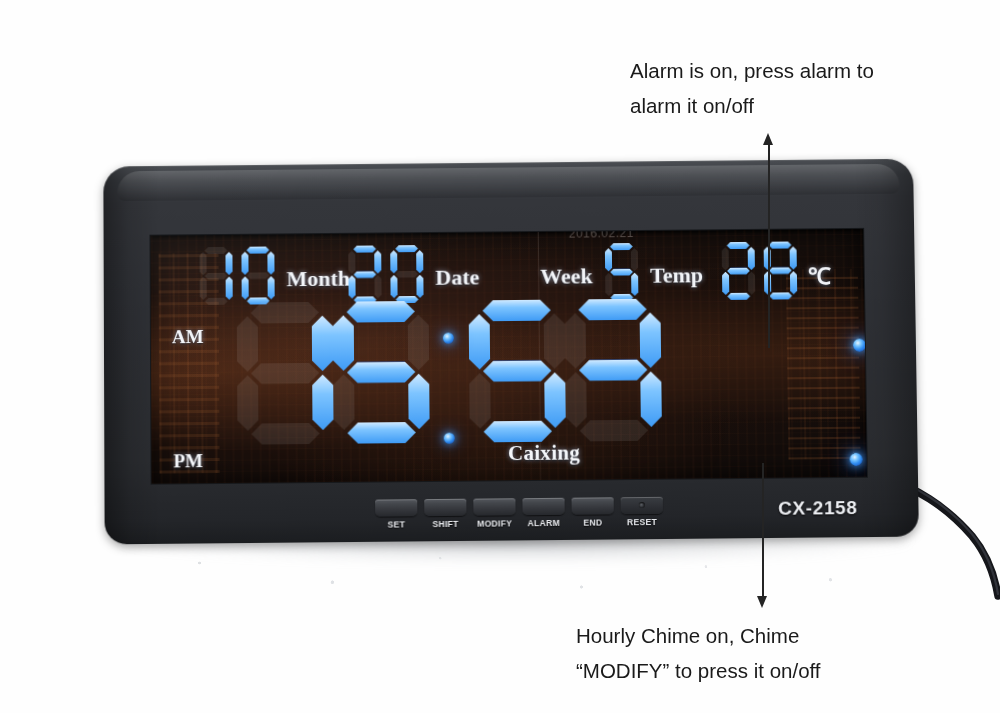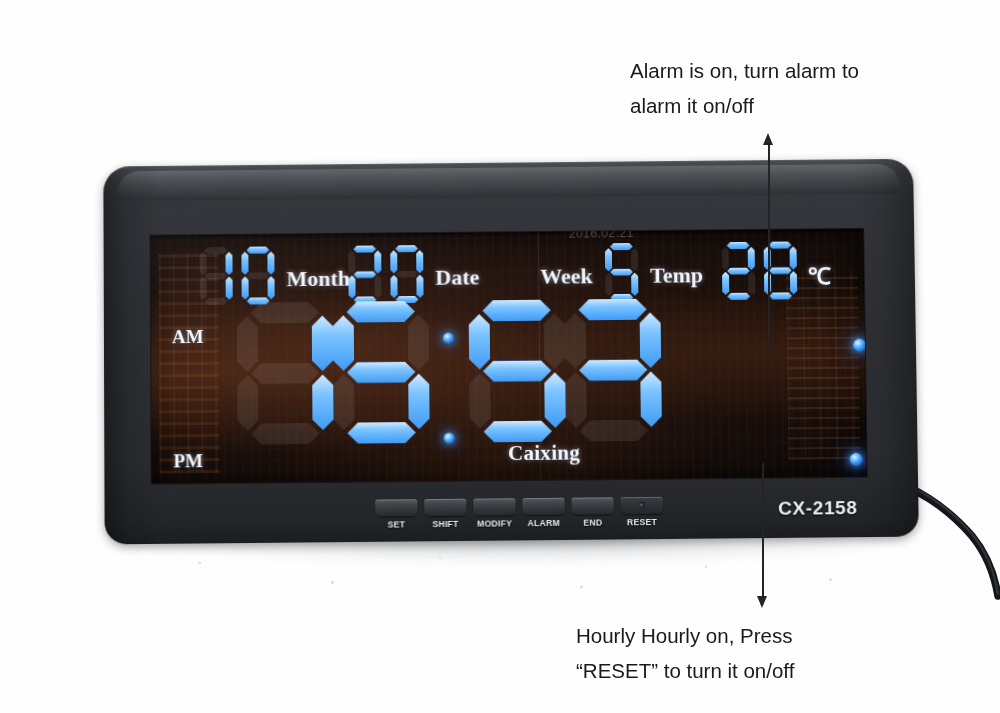--- a/index.html
+++ b/index.html
@@ -382,30 +382,30 @@
         <div class="btn-wrap" style="left: 245px; top: 0px;">
           <div class="btn-cap recessed"></div>
           <div class="btn-label">RESET</div>
         </div>
       </div>
 
     <div id="model-label">CX-2158</div>
   </div>
 
   <div class="callout" id="callout-top">
-    <div>Alarm is on, turn alarm to</div>
+    <div>Alarm is on, press alarm to</div>
     <div>alarm it on/off</div>
   </div>
   <div class="arrow" id="arrow-alarm">
     <div class="head"></div>
     <div class="shaft"></div>
   </div>
 
   <div class="callout" id="callout-bottom">
-    <div>Hourly Hourly on, Press</div>
-    <div>“RESET” to turn it on/off</div>
+    <div>Hourly Chime on, Chime</div>
+    <div>“MODIFY” to press it on/off</div>
   </div>
   <div class="arrow" id="arrow-hour">
     <div class="shaft"></div>
     <div class="head"></div>
   </div>
 
 </div>
 
 </body></html>

